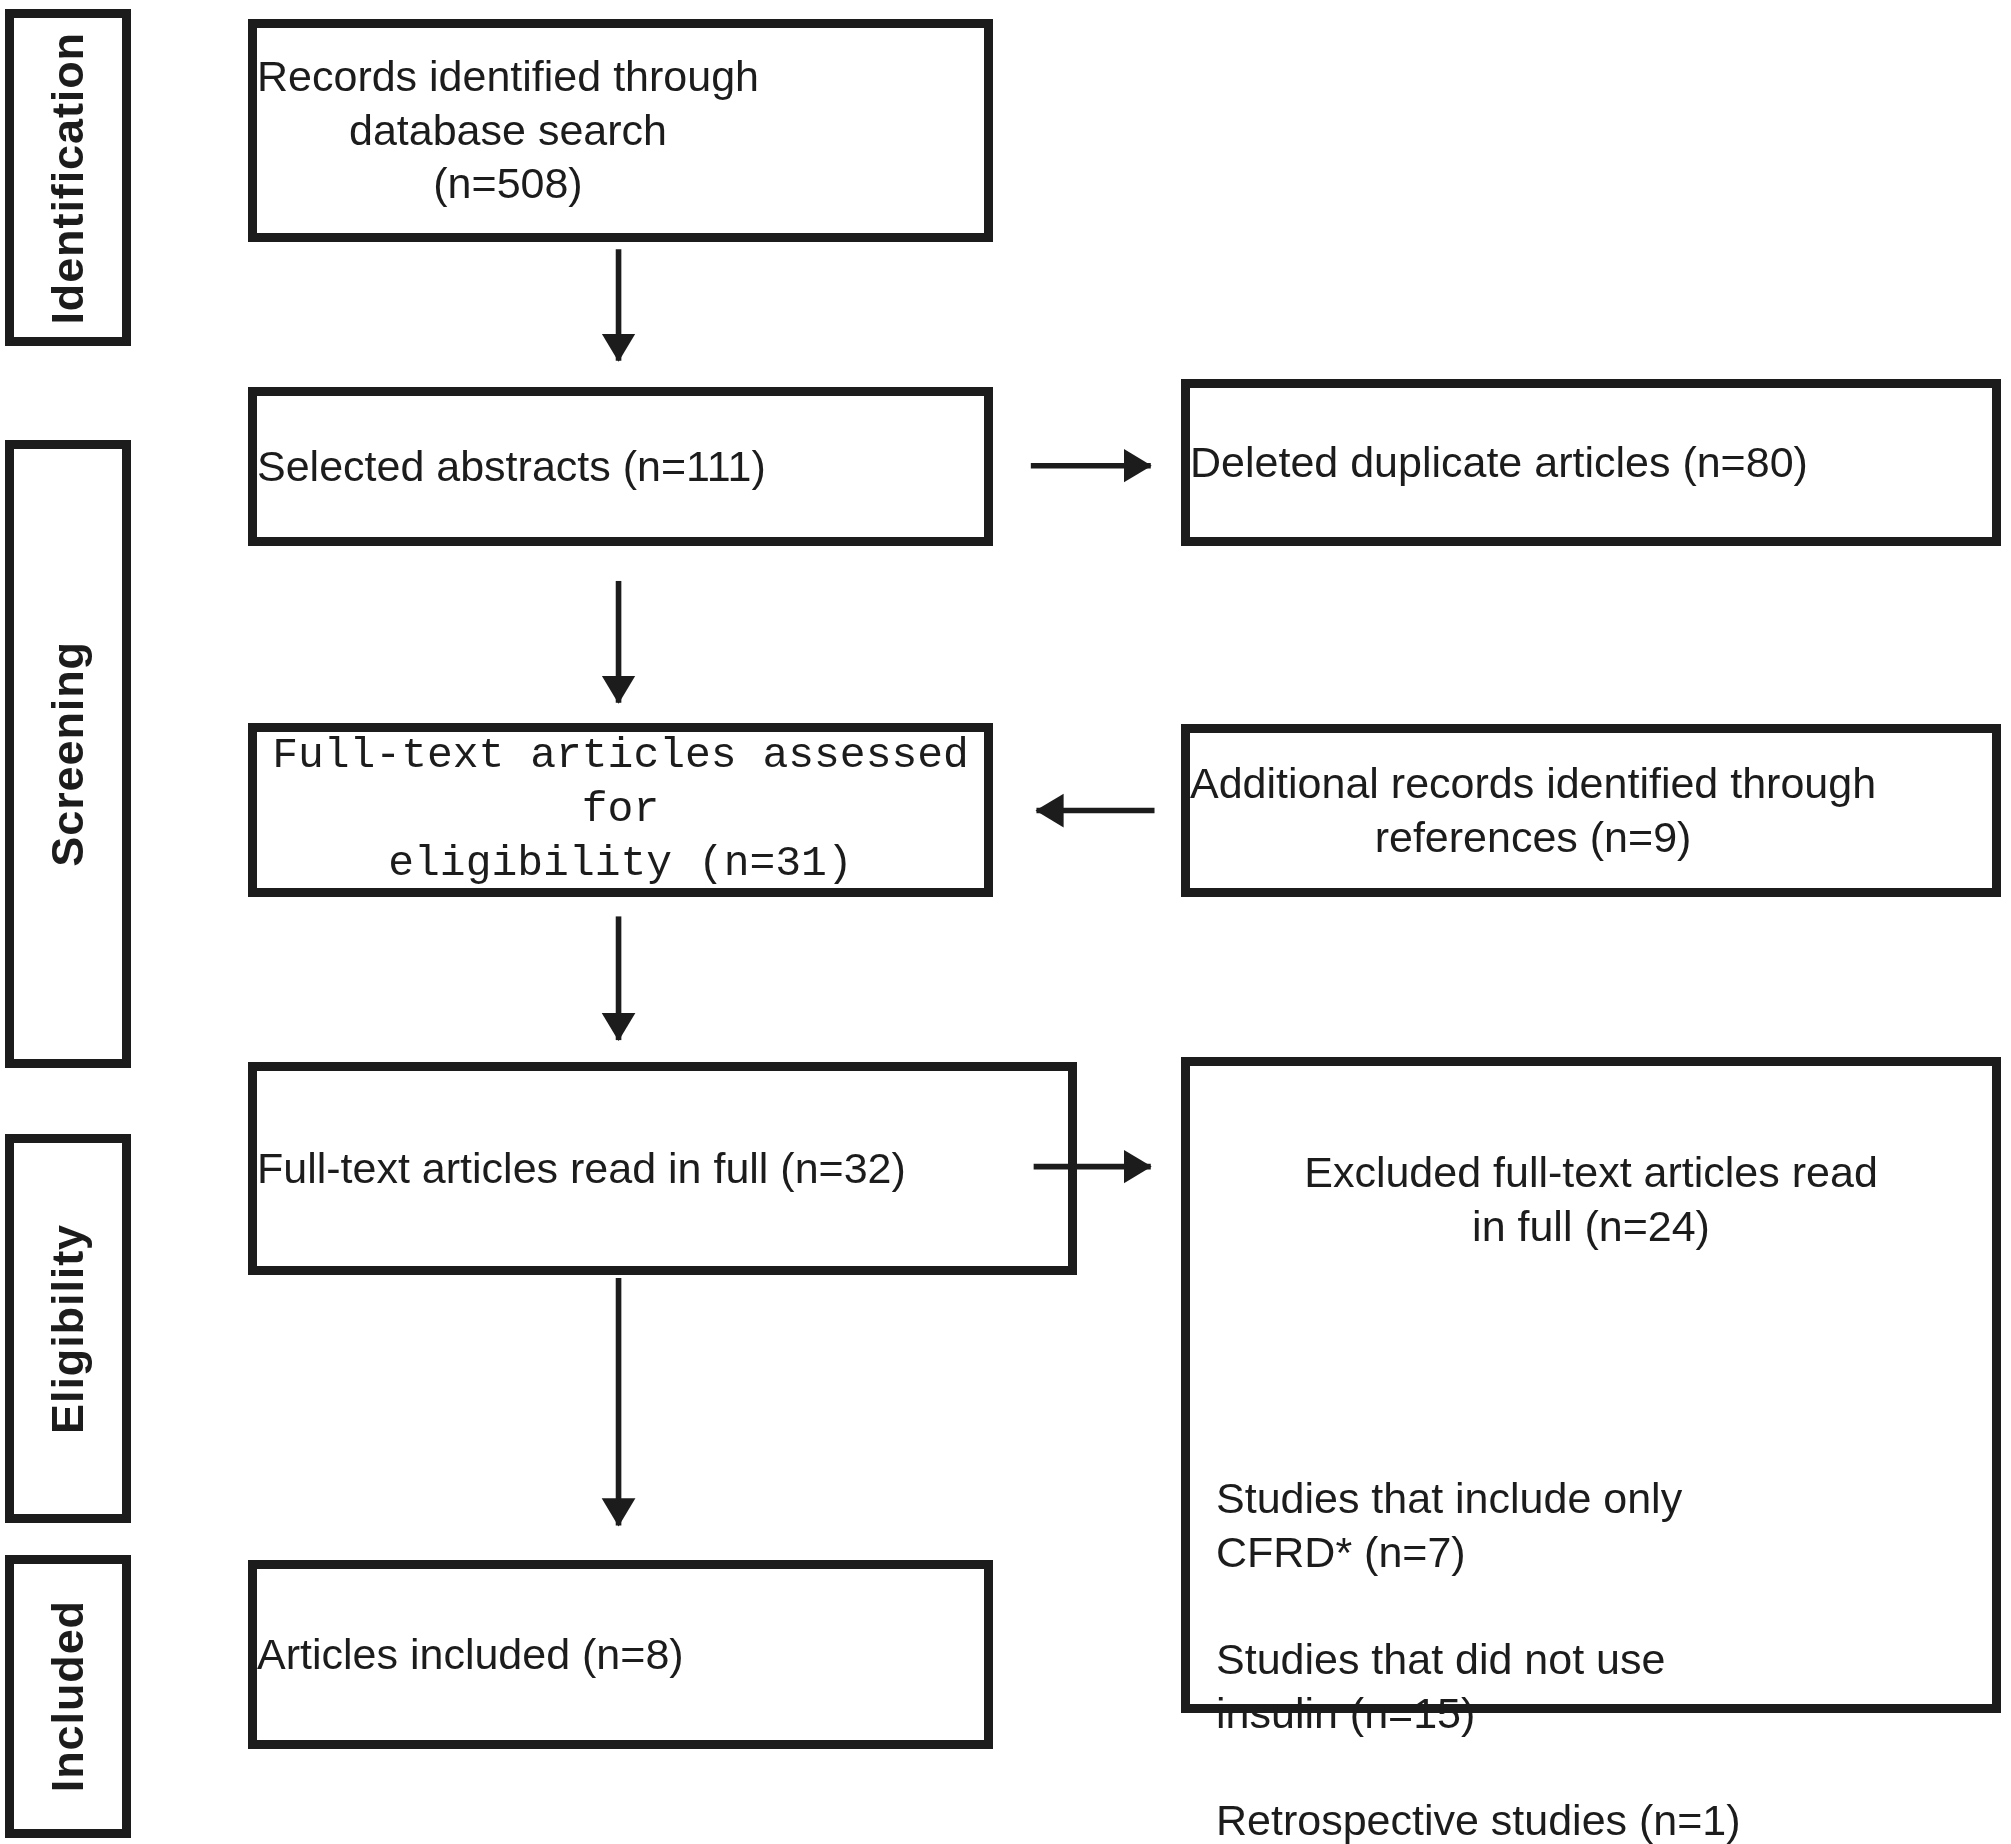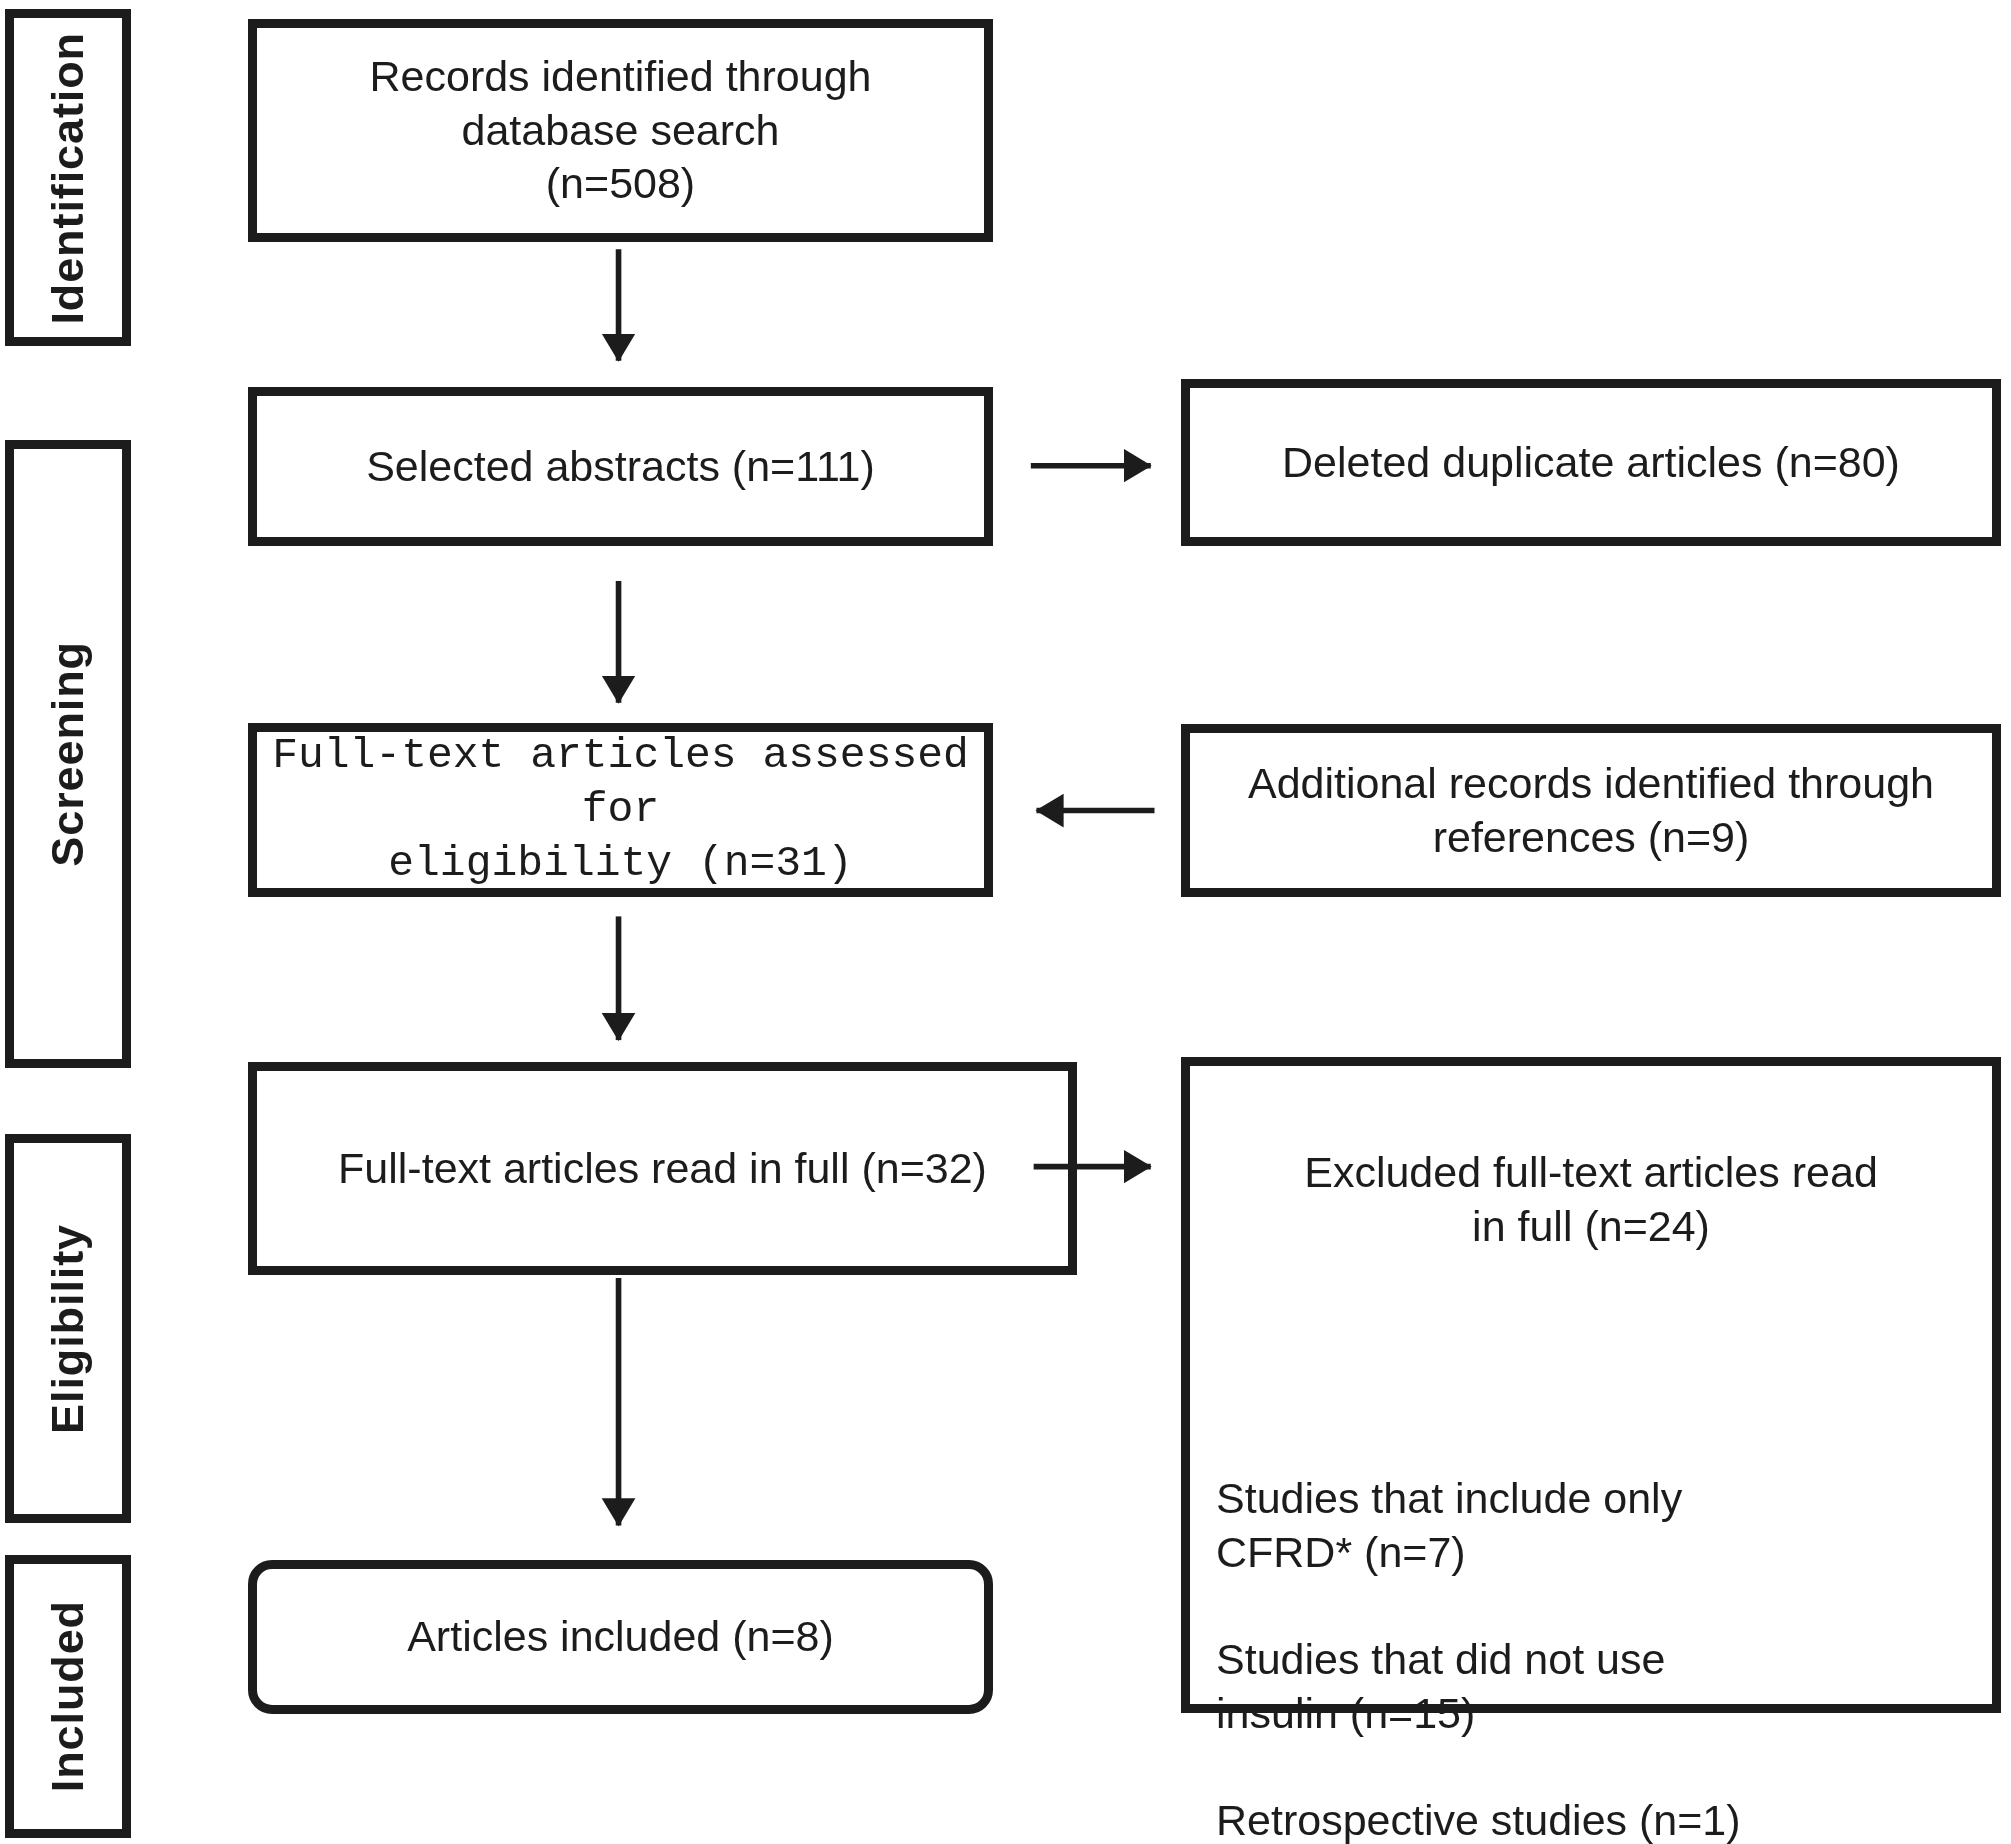--- a/index.html
+++ b/index.html
@@ -15,21 +15,21 @@
     font-family: "Liberation Sans", "DejaVu Sans", sans-serif;
     color: #1c1c1c;
   }
   .box {
     position: absolute;
     box-sizing: border-box;
     border: 9.4px solid #1c1c1c;
     background: #ffffff;
     display: flex;
     align-items: center;
-    justify-content: center;
+    justify-content: flex-start;
     text-align: center;
     font-size: 43px;
     line-height: 1.25;
     white-space: pre-line;
   }
   .stage {
     position: absolute;
     box-sizing: border-box;
     border: 9.4px solid #1c1c1c;
     background: #ffffff;
@@ -48,21 +48,21 @@
   
   #stage-identification { left: 4.7px;  top: 9.4px;   width: 126px; height: 337px; }
   #stage-screening      { left: 4.7px;  top: 440px;  width: 126px; height: 628px; }
   #stage-eligibility    { left: 4.7px;  top: 1134px; width: 126px; height: 389px; }
   #stage-included       { left: 4.7px;  top: 1555px; width: 126px; height: 283px; }
   
   #box-records    { left: 248px; top: 19px;   width: 745px; height: 223px; }
   #box-abstracts  { left: 248px; top: 387px;  width: 745px; height: 159px; }
   #box-assessed   { left: 248px; top: 723px;  width: 745px; height: 174px; font-family: Liberation Mono, monospace; }
   #box-readfull   { left: 248px; top: 1062px; width: 829px; height: 213px; }
-  #box-included   { left: 248px; top: 1560px; width: 745px; height: 154px; border-radius: 24px; }
+  #box-included   { left: 248px; top: 1560px; width: 745px; height: 189px; }
   
   #box-duplicates { left: 1181px; top: 379px; width: 820px; height: 167px; }
   #box-additional { left: 1181px; top: 724px; width: 820px; height: 173px; }
   #box-excluded {
     left: 1181px; top: 1057px; width: 820px; height: 656px;
     display: block;
     padding: 26px 26px 19px 26px;
     text-align: left;
   }
   #box-excluded .excl-title {

